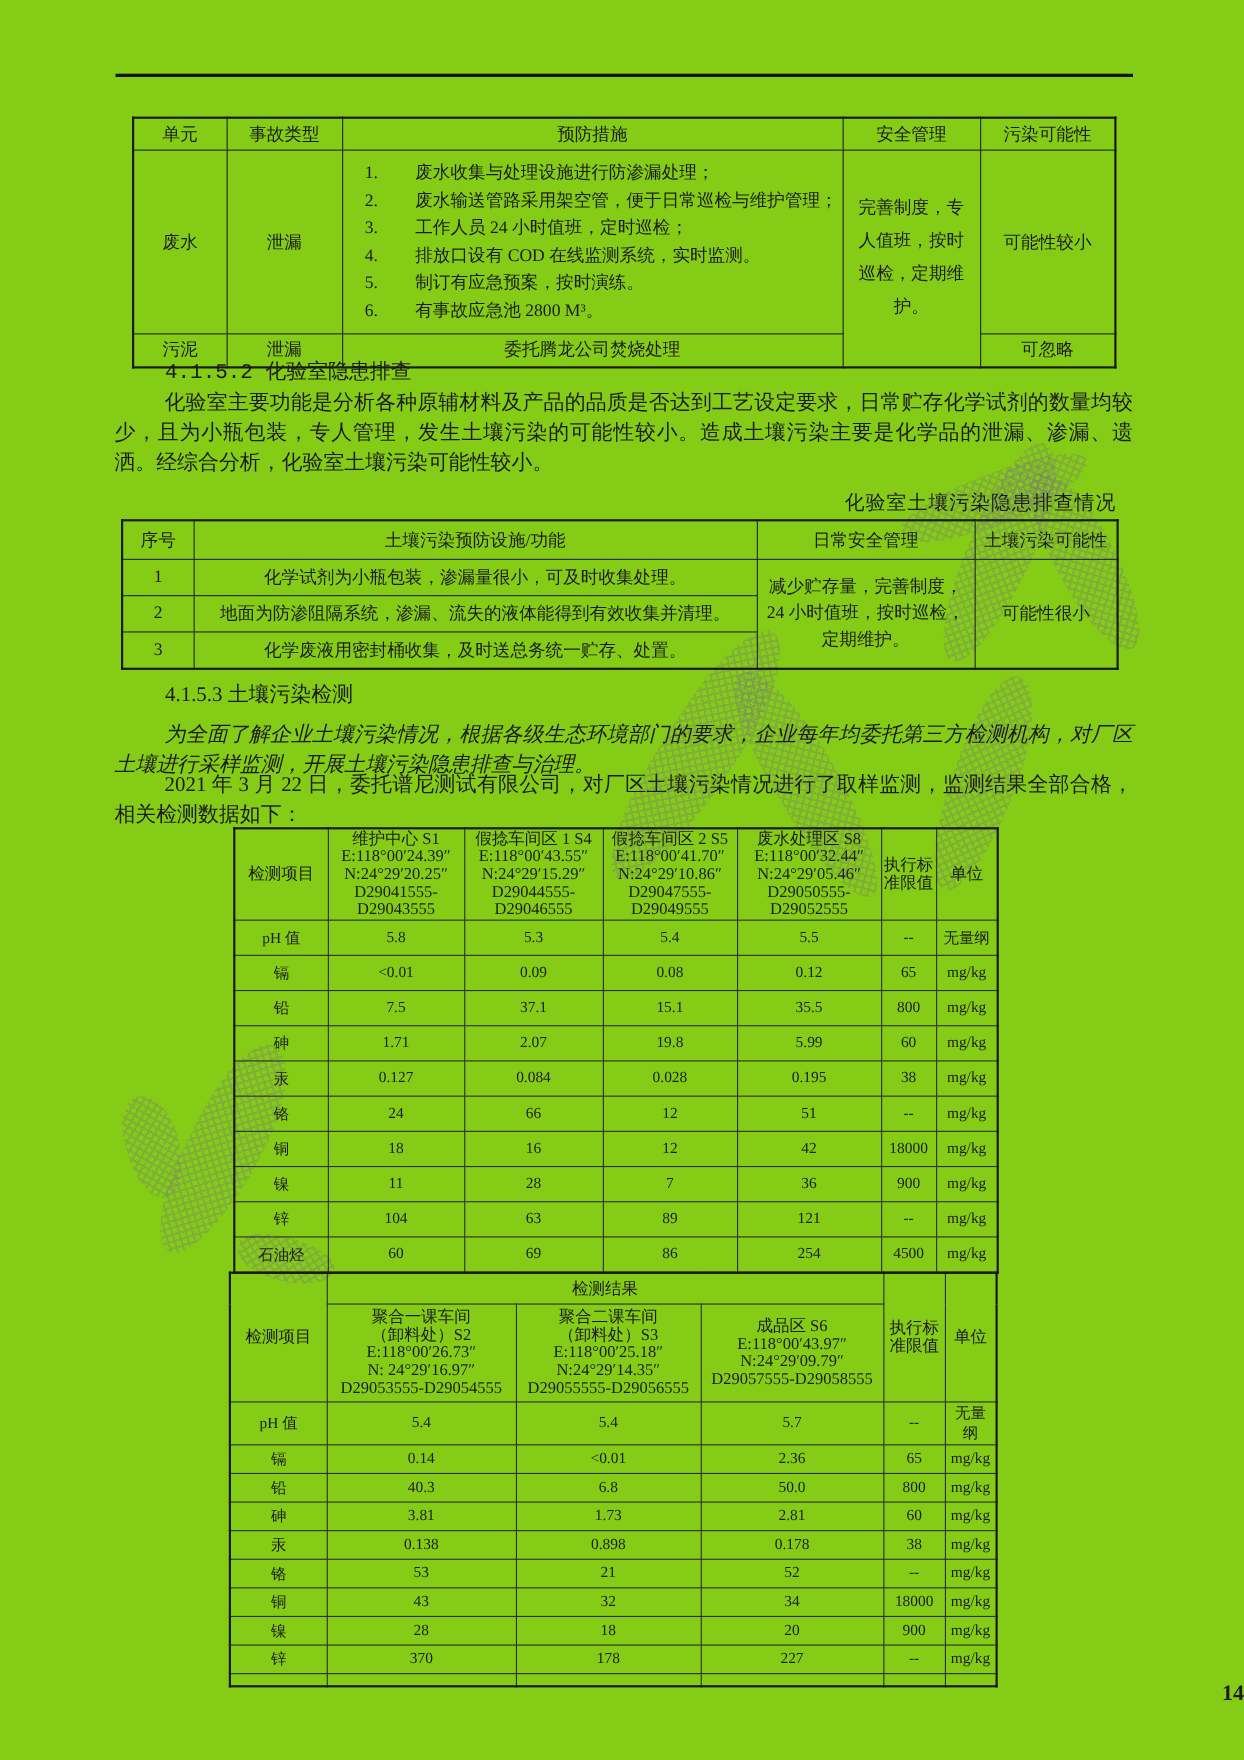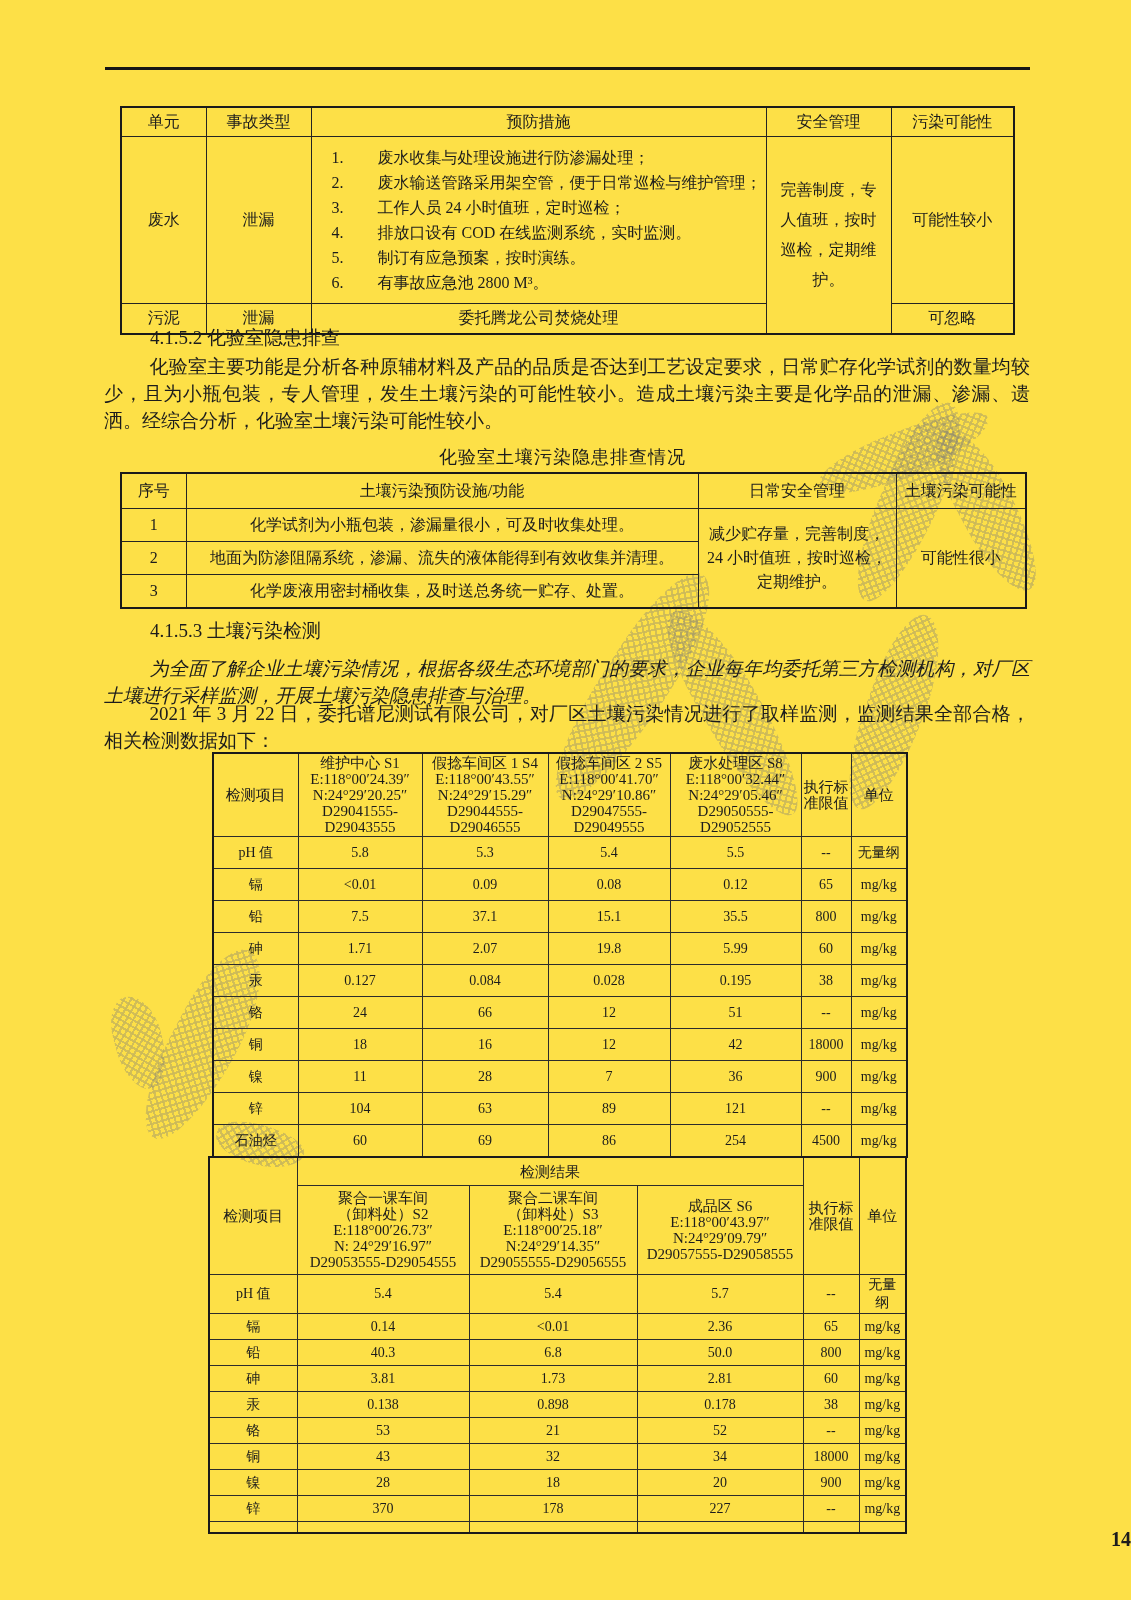--- a/index.html
+++ b/index.html
@@ -1,19 +1,19 @@
 <!DOCTYPE html>
 <html lang="zh"><head>
 <meta charset="utf-8">
 <style>
   html,body{margin:0;padding:0;background:#e8e8e8;}
   #page{
     position:relative;
     width:1131px;height:1600px;
-    background:#fde047;
+    background:#84cc16;
     font-family:"Liberation Serif","DejaVu Serif",serif;
     color:#1c1c1c;
     overflow:hidden;
   }
   
   .wm{
     position:absolute;
     opacity:.38;
     background-image:
       repeating-linear-gradient(45deg, rgba(120,120,120,.85) 0 2px, transparent 2px 6px),
@@ -31,23 +31,23 @@
   #accident-table{position:absolute;left:120px;top:106px;width:893px;font-size:16px;border:2px solid #1a1a1a;}
   #accident-table th{height:26px;}
   #accident-table .measures-cell{text-align:left;padding:8px 4px 8px 14px;}
   .measure-line{display:flex;line-height:25px;}
   .m-num{display:inline-block;width:46px;flex:0 0 46px;text-align:left;padding-left:6px;}
   .m-text{flex:1;}
   #accident-table .sludge-row td{height:27px;}
   
   .sec-heading{position:absolute;left:150px;font-size:19px;white-space:nowrap;}
   .para{position:absolute;left:104px;width:926px;font-size:19px;line-height:27px;text-align:justify;text-indent:2.4em;}
-  .table-title{position:absolute;left:110px;width:905px;text-align:center;font-size:18px;letter-spacing:1px;}
-  
-  #lab-table{position:absolute;left:120px;top:472px;width:905px;font-size:16px;border:2px solid #1a1a1a;}
+  .table-title{position:absolute;left:110px;width:905px;text-align:right;font-size:18px;letter-spacing:1px;}
+  
+  #lab-table{position:absolute;left:110px;top:472px;width:905px;font-size:16px;border:2px solid #1a1a1a;}
   #lab-table th{height:32px;}
   #lab-table td{height:30px;}
   #lab-table .mgmt-cell{line-height:24px;padding:2px 8px;}
   
   .monitor{font-size:14px;border:2px solid #1a1a1a;}
   .monitor td,.monitor th{border:1px solid #2c2c2c;padding:1px 2px;}
   .monitor th{font-size:15px;line-height:16px;white-space:pre-line;}
   #monitor-table-1{position:absolute;left:212px;top:752px;width:694px;}
   #monitor-table-1 thead th{height:80px;}
   #monitor-table-1 tbody td{height:29px;}
@@ -130,21 +130,21 @@
         </tr>
         <tr class="sludge-row">
           <td>污泥</td>
           <td>泄漏</td>
           <td>委托腾龙公司焚烧处理</td>
           <td>可忽略</td>
         </tr>
       </tbody>
     </table>
 
-    <div class="sec-heading" style="top:325px;">4.1.5.2 化验室隐患排查</div>
+    <div class="sec-heading" style="top:325px;font-family:Liberation Mono, monospace;">4.1.5.2 化验室隐患排查</div>
     <div class="para" style="top:353px;">化验室主要功能是分析各种原辅材料及产品的品质是否达到工艺设定要求，日常贮存化学试剂的数量均较少，且为小瓶包装，专人管理，发生土壤污染的可能性较小。造成土壤污染主要是化学品的泄漏、渗漏、遗洒。经综合分析，化验室土壤污染可能性较小。</div>
 
     <div class="table-title" style="top:445px;">化验室土壤污染隐患排查情况</div>
     <table id="lab-table">
       <colgroup>
         <col style="width:65px">
           <col style="width:512px">
           <col style="width:198px">
           <col style="width:130px">
       </colgroup>

